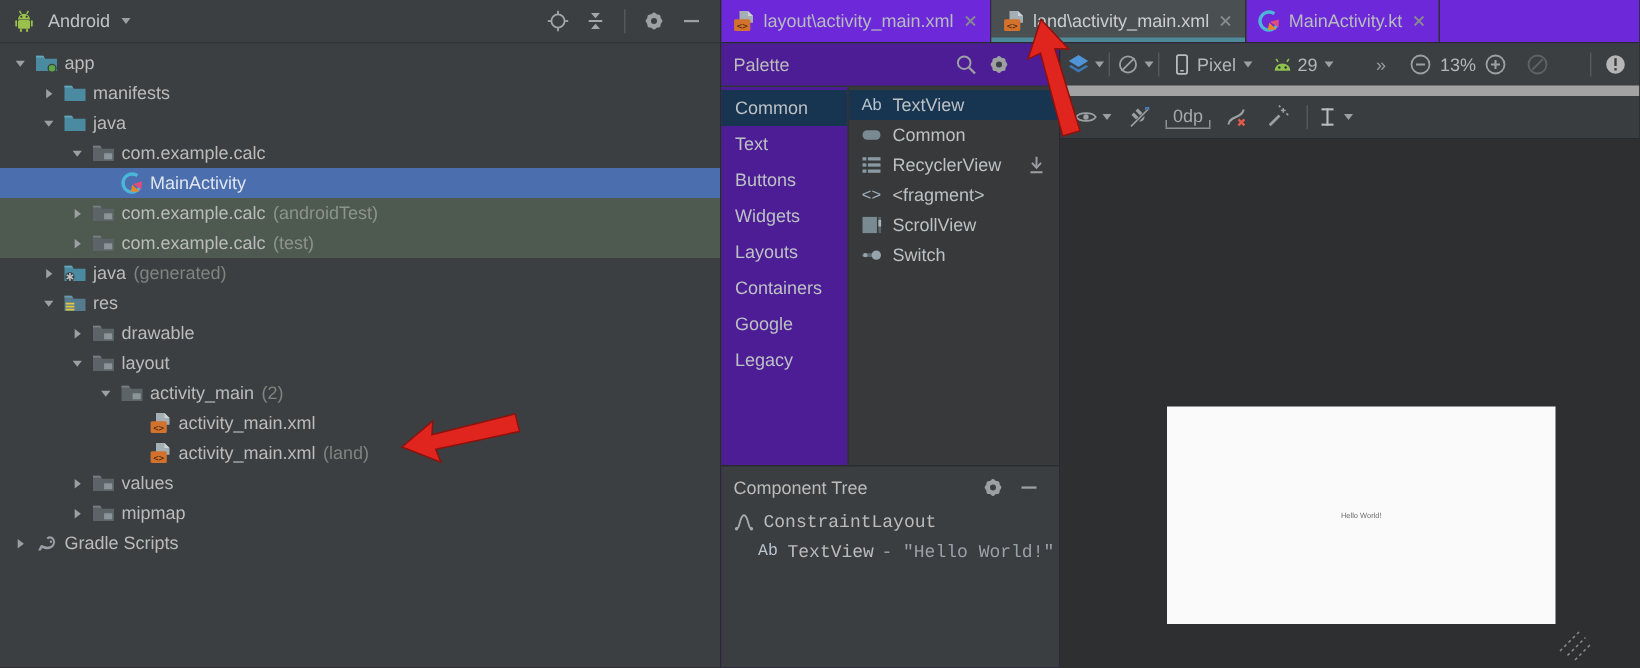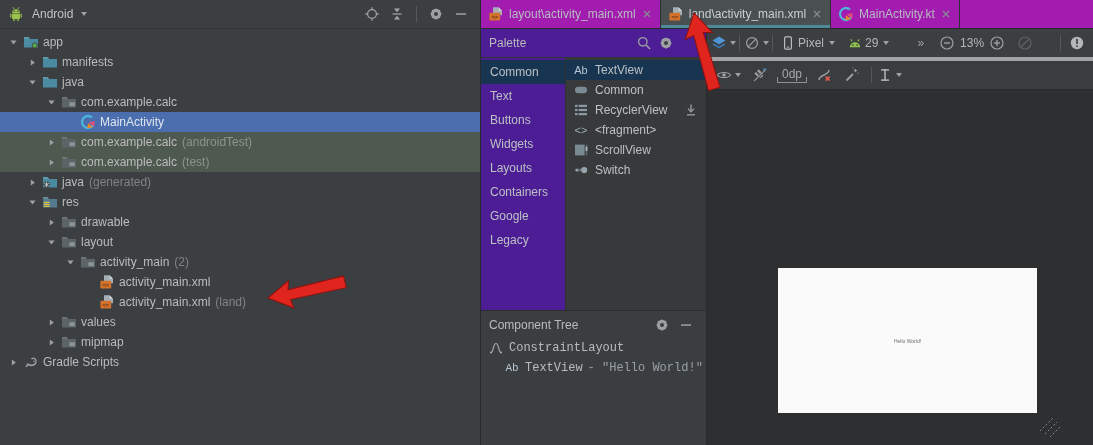--- a/index.html
+++ b/index.html
@@ -21,21 +21,21 @@
   .trow{height:20px;display:flex;align-items:center;gap:4px;white-space:nowrap;}
   .trow .arrow{width:11px;height:16px;display:flex;align-items:center;justify-content:center;flex:none;}
   .trow.selected{background:var(--sel,#4b6eaf);}
   .trow.selected .label{color:#dfe5ec;}
   .trow.testbg{background:var(--testbg,#4e5a50);}
   .trow .suffix{color:#7e847f;margin-left:1px;}
   .trow.testbg .suffix{color:#8b948b;}
 
   
   .center{flex:1;display:flex;flex-direction:column;min-width:0;}
-  .tabbar{height:28px;flex:none;display:flex;align-items:stretch;background:#a21caf;border-bottom:1px solid #282b2d;}
+  .tabbar{height:28px;flex:none;display:flex;align-items:stretch;background:#6d28d9;border-bottom:1px solid #282b2d;}
   .tab{display:flex;align-items:center;gap:5px;padding:0 7px;border-right:1px solid #2e3133;position:relative;color:#b6bcbf;}
   .tab.active{background:#4a4f51;color:#c9ced1;}
   .tab.active::after{content:"";position:absolute;left:0;right:0;bottom:0;height:3px;background:var(--tabline,#4e8a99);}
   .tab .close{width:12px;height:12px;}
   .centerbody{flex:1;display:flex;min-height:0;}
 
   
   .palette-col{width:225px;flex:none;border-right:1px solid #282b2d;display:flex;flex-direction:column;background:#4c1d95;}
   .pal-header{height:28px;flex:none;display:flex;align-items:center;padding:0 8px;border-bottom:1px solid #323537;}
   .pal-header .iconset{margin-left:auto;margin-right:24px;display:flex;gap:6px;}
@@ -48,21 +48,21 @@
   .comp.selected{background:var(--palsel,#173450);}
   .comp .dl{position:absolute;right:7px;top:2px;}
   .ct{flex:1;border-top:1px solid #2a2d2f;display:flex;flex-direction:column;background:#3b3e40;}
   .ct-header{height:27px;flex:none;display:flex;align-items:center;padding:0 8px;}
   .ct-header .iconset{margin-left:auto;margin-right:4px;display:flex;gap:8px;}
   .ctrow{height:20px;display:flex;align-items:center;gap:5px;white-space:nowrap;font-family:Liberation Mono, monospace;}
   .ctrow .suffix{color:#9aa1a6;}
 
   
   .design{flex:1;display:flex;flex-direction:column;min-width:0;}
-  .toolbar1{height:28px;flex:none;display:flex;align-items:center;padding:0 5px;border-bottom:4px solid #a3a3a3;background:#3c3f41;}
+  .toolbar1{height:28px;flex:none;display:flex;align-items:center;padding:0 5px;border-bottom:7px solid #a3a3a3;background:#3c3f41;}
   .toolbar2{height:28px;flex:none;display:flex;align-items:center;padding:0 9px;border-bottom:1px solid #282b2d;background:#3a3d3f;}
   .tblabel{color:#b3b7b9;margin:0 2px;}
   .marginbtn{position:relative;padding:0 5px 1px;margin:0 6px;color:#a6a9ab;border-bottom:1px solid #8f9294;}
   .marginbtn::before,.marginbtn::after{content:"";position:absolute;bottom:0;width:1px;height:5px;background:#8f9294;}
   .marginbtn::before{left:0;} .marginbtn::after{right:0;}
   .surface{flex:1;position:relative;background:#2d2f31;}
   .canvas{position:absolute;left:71px;top:178px;width:259px;height:145px;background:#fafafa;display:flex;align-items:center;justify-content:center;}
   .canvas span{font-size:5px;color:#6e6e6e;}
   .rhandle{position:absolute;left:332px;top:326px;}
 

